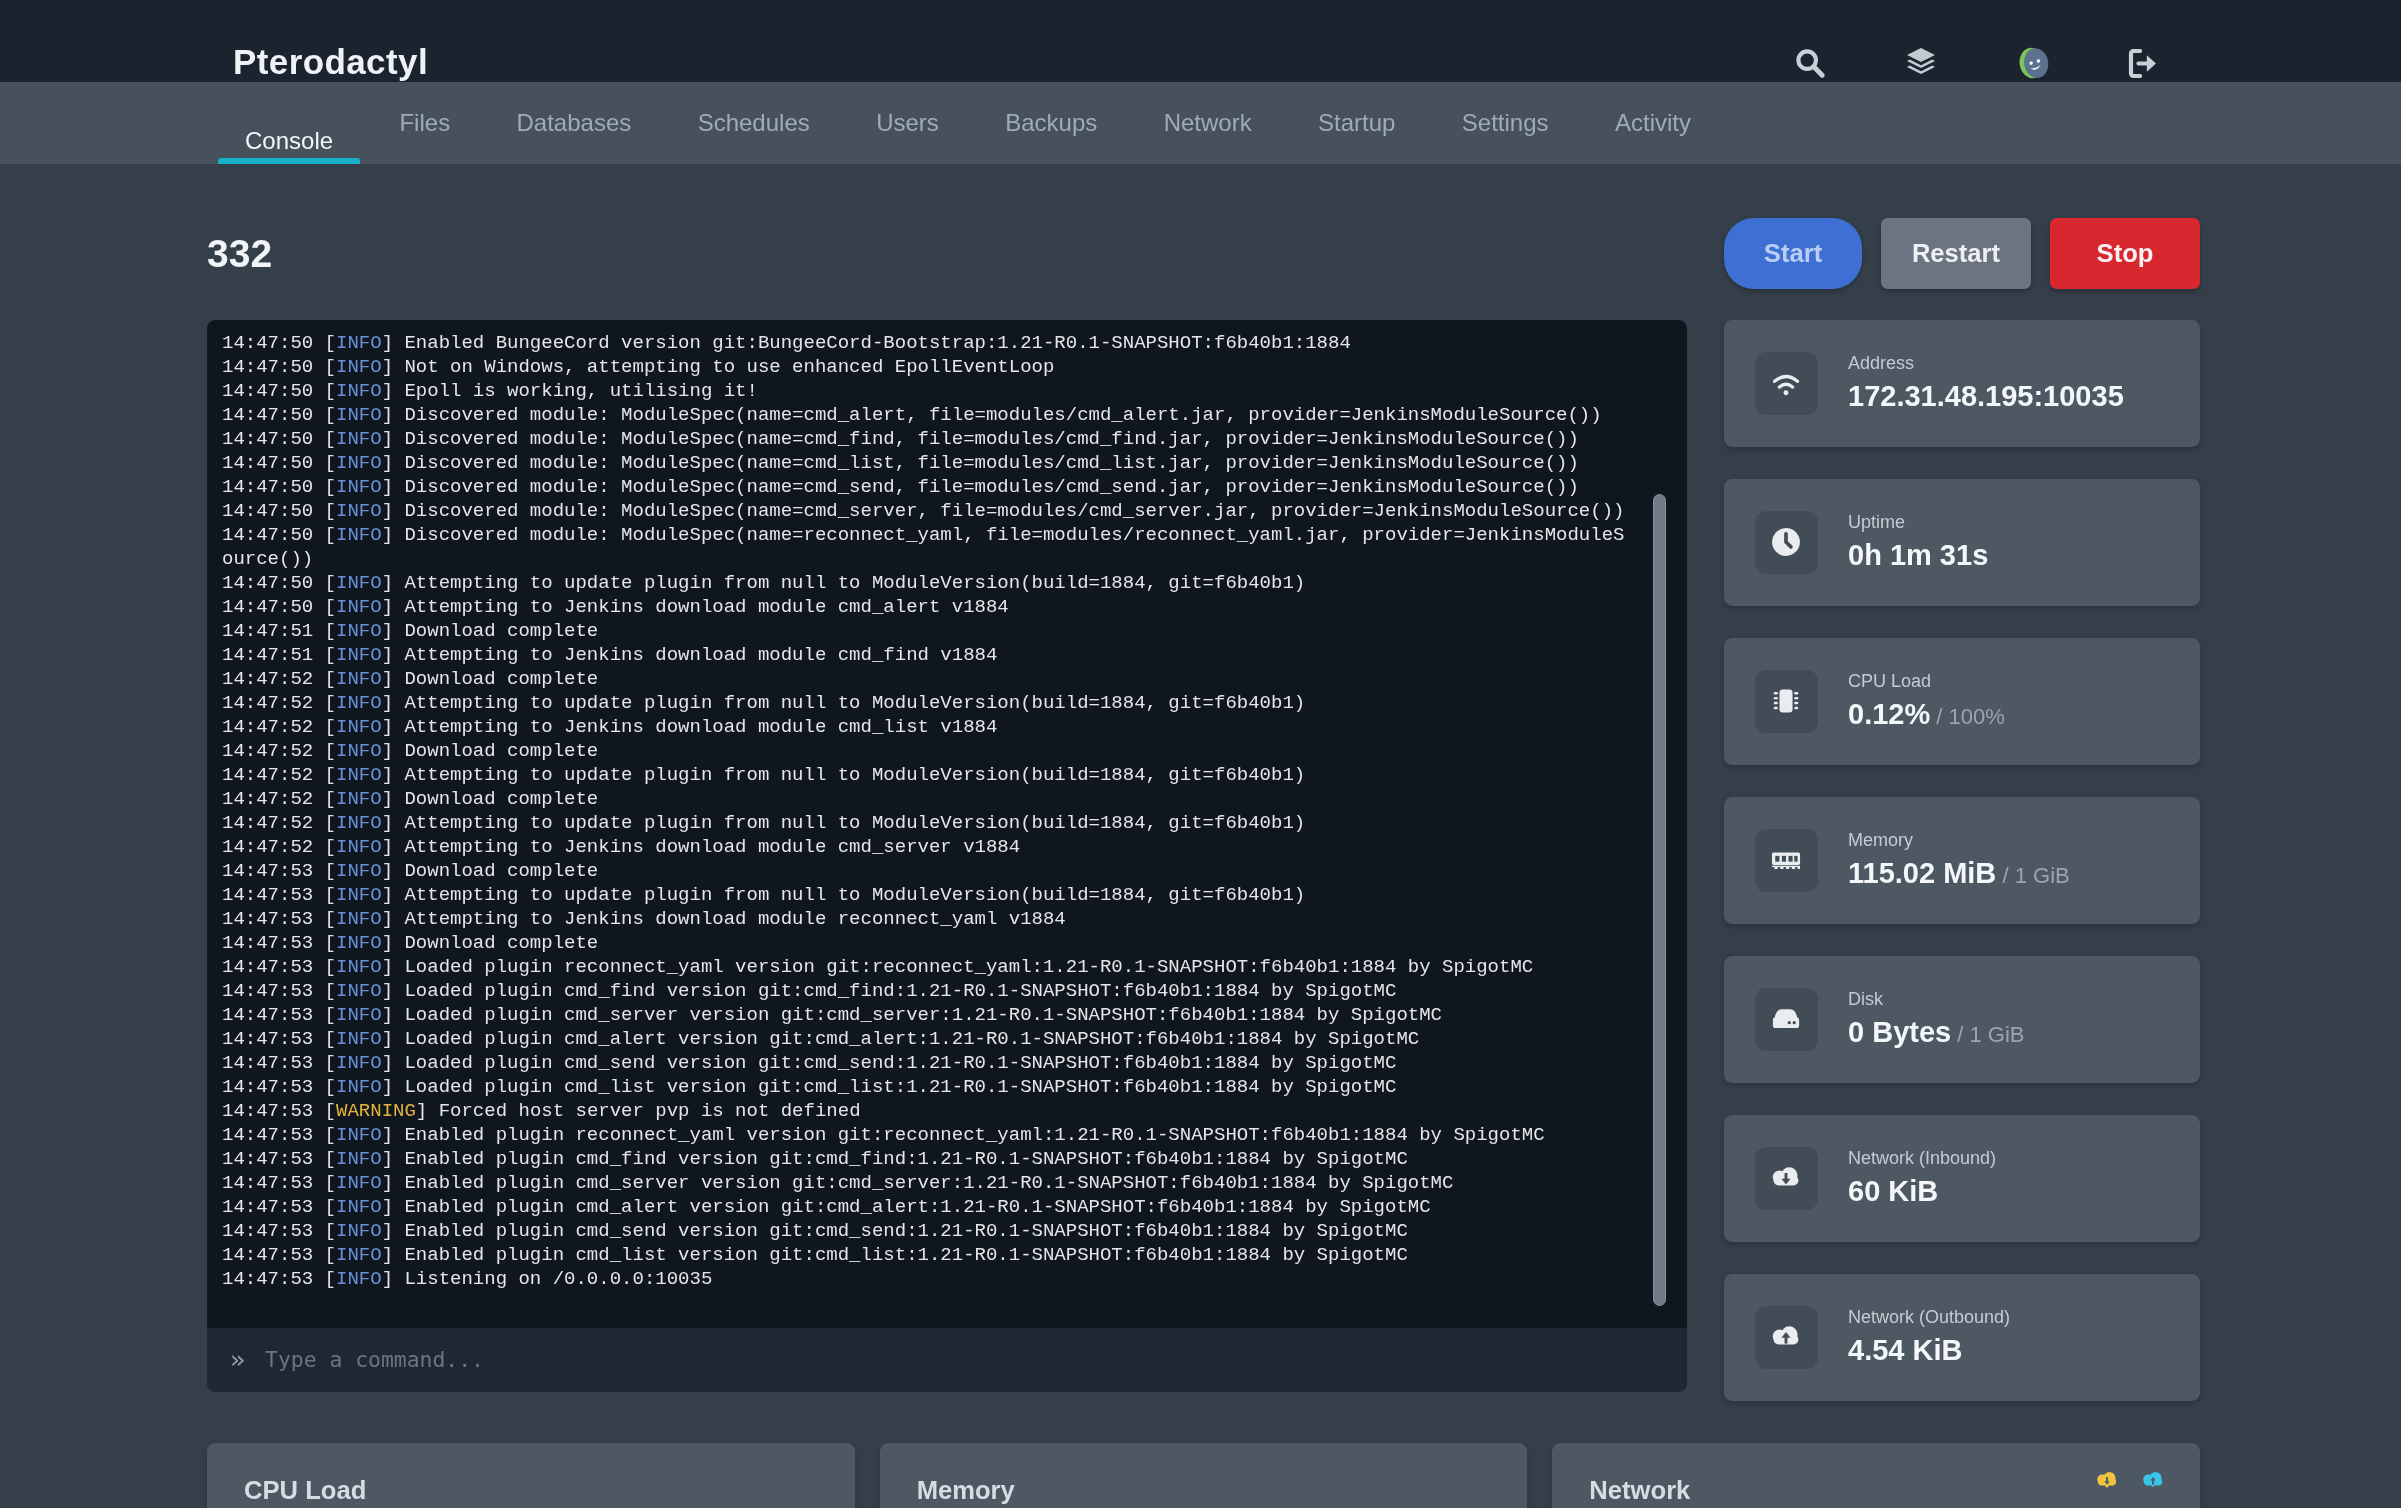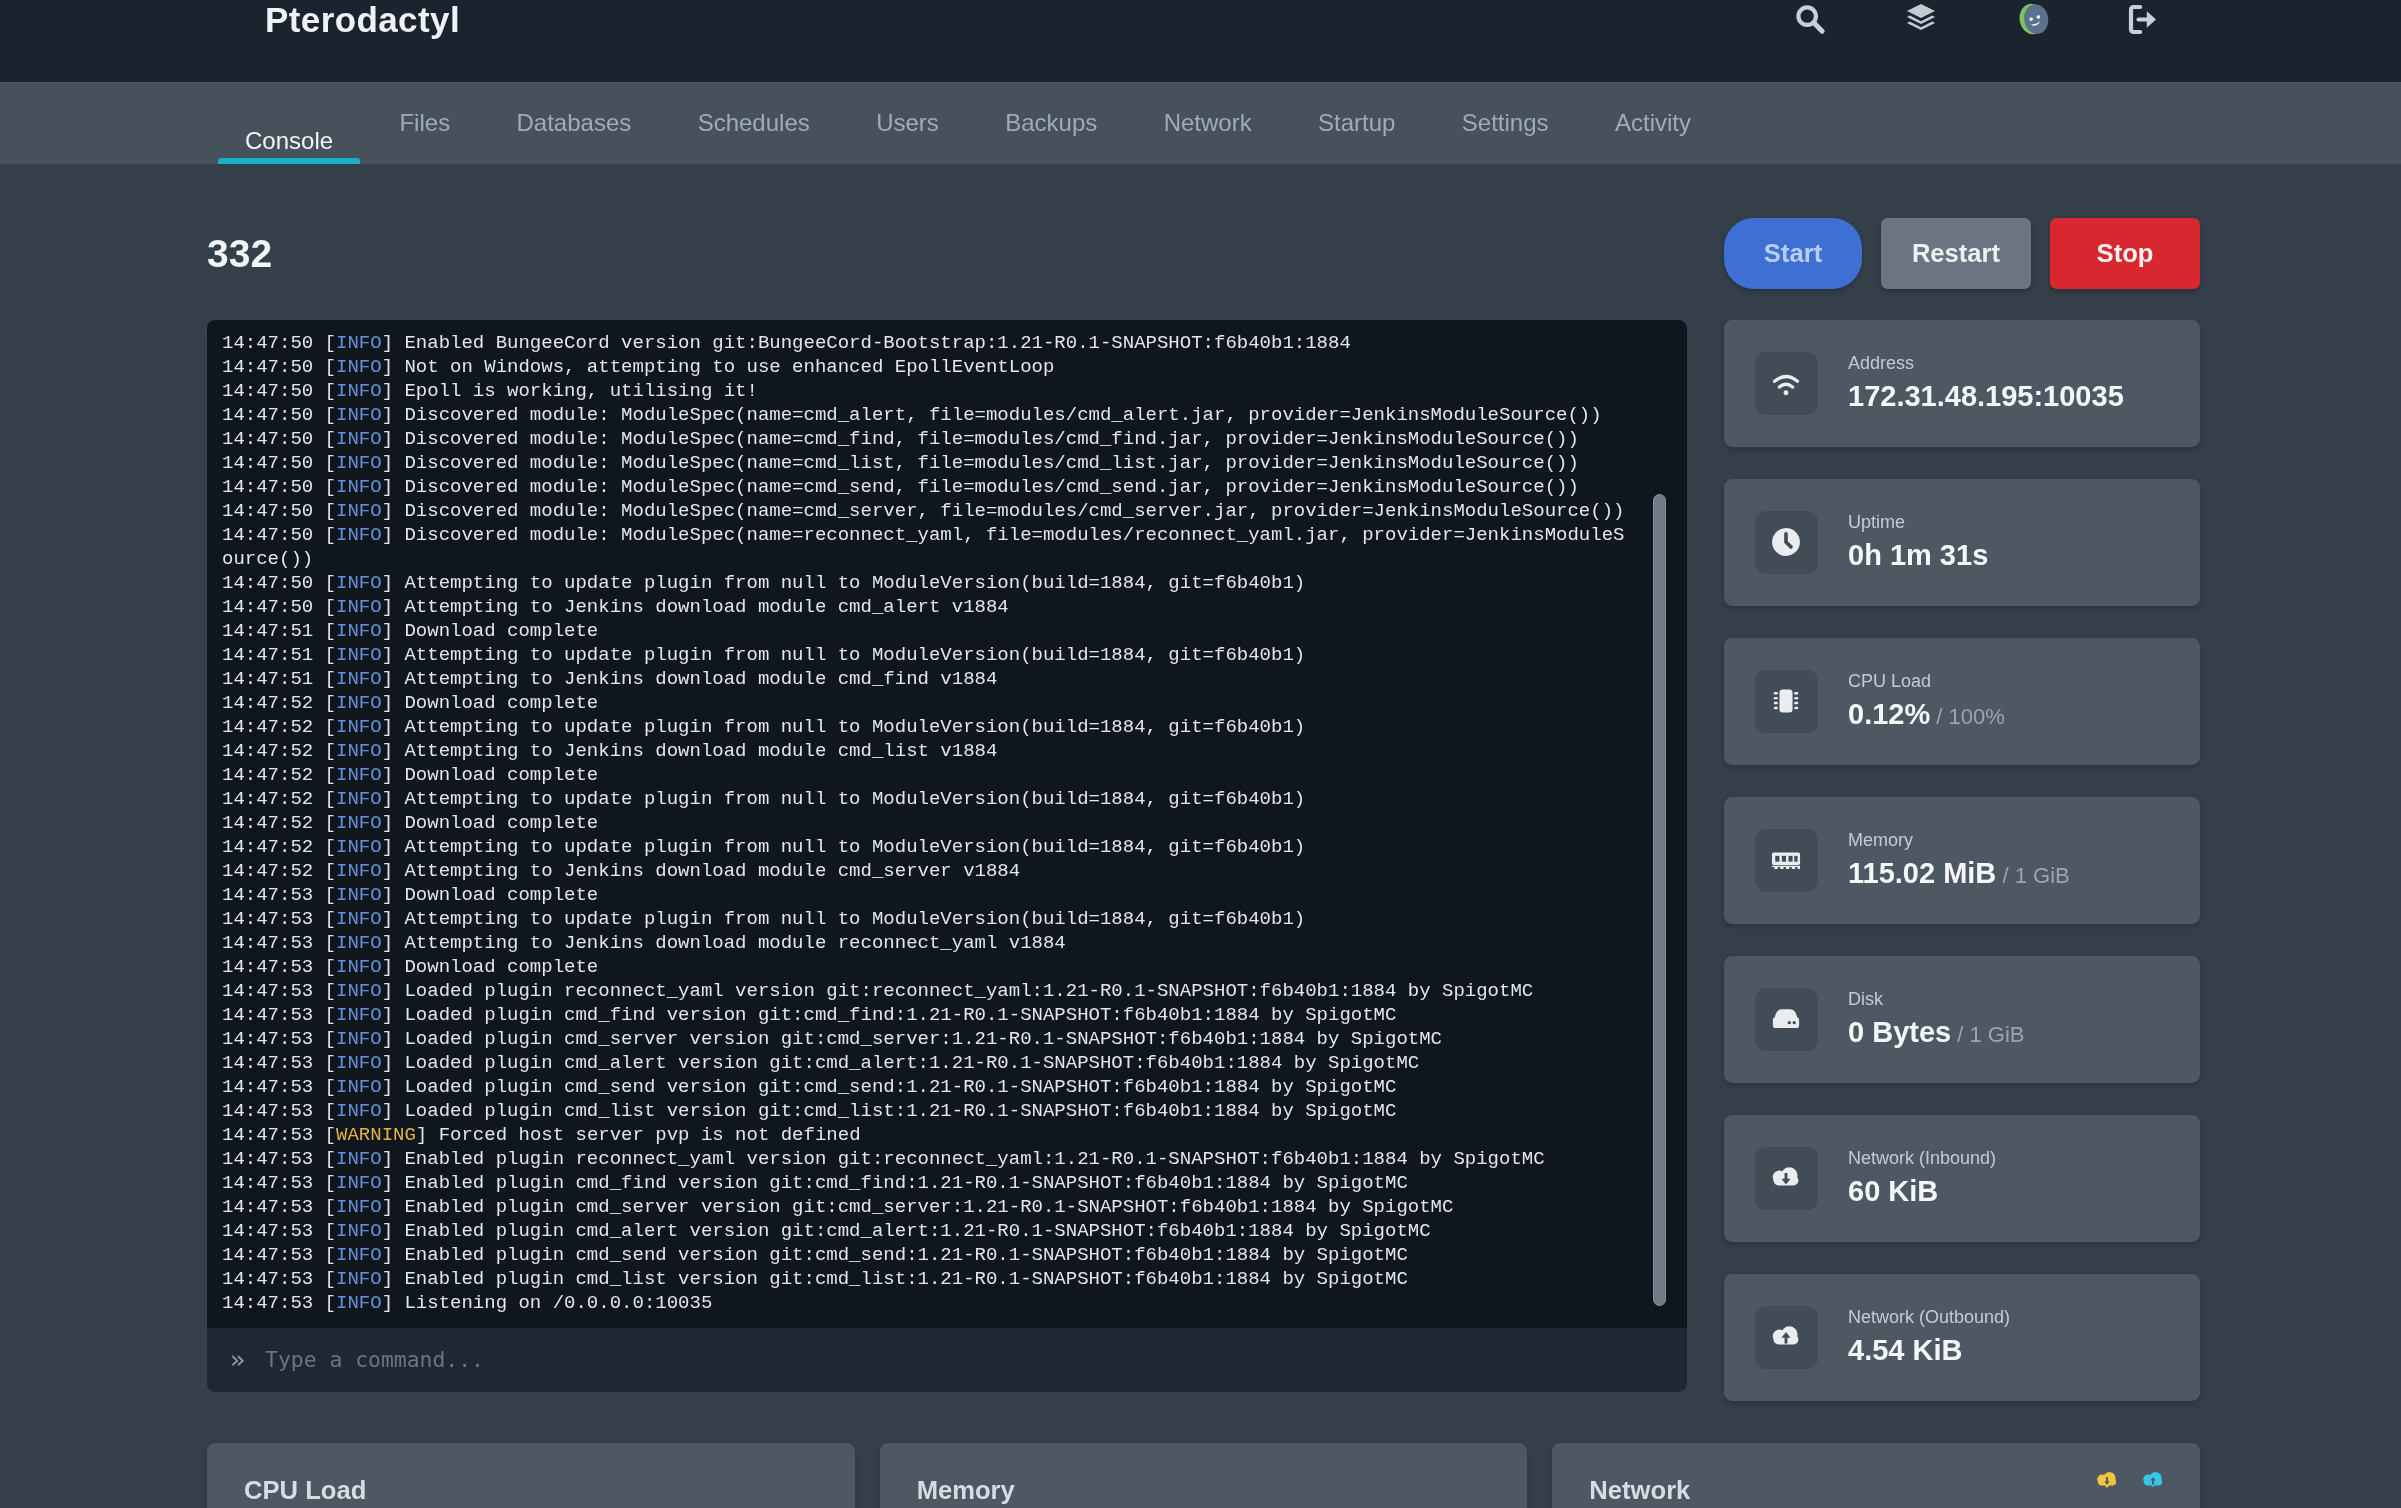--- a/index.html
+++ b/index.html
@@ -1,20 +1,20 @@
 <!DOCTYPE html>
 <html style="font-size:13px"><head>
 <meta charset="utf-8">
 <style>
   * { margin:0; padding:0; box-sizing:border-box; }
   html,body { width:2401px; height:1509px; overflow:hidden; }
   body { font-family:"Liberation Sans", sans-serif; background:#353f4a; }
 
   
-  .header { height:82px; background:#1b242e; display:flex; align-items:flex-start;padding-left:32px; }
+  .header { height:82px; background:#1b242e; display:flex; align-items:flex-end; }
   .logo { margin-left:233px; font-size:35px; font-weight:600; color:#eef2f6; letter-spacing:0.4px; }
   .header-icons { margin-left:auto; margin-right:239px; display:flex; align-items:center; gap:73px; }
   .hicon { width:38px; height:38px; display:flex; align-items:center; justify-content:center; cursor:pointer; }
 
   
   .tabbar { height:82px; background:#46515c; display:flex; padding-left:218px; gap:12.4px; }
   .tab { padding:0 27px; display:flex; align-items:center; position:relative; font-size:24px; font-weight:500; color:#9fabb6; cursor:pointer; }
   .tab.active { color:#f2f6f9;margin-top:36px; }
   .tab.active::after { content:""; position:absolute; left:0; right:0; bottom:0; height:5.8px; background:#1ab0c6; border-radius:3.3px 3.3px 0 0; }
 
@@ -181,21 +181,20 @@
             <div class="line"><span class="pre">14:47:50 [</span><span class="lvl info">INFO</span><span class="post">] Discovered module: ModuleSpec(name=reconnect_yaml, file=modules/reconnect_yaml.jar, provider=JenkinsModuleS</span></div>
 
             <div class="line"><span class="pre"></span><span class="lvl"></span><span class="post">ource())</span></div>
 
             <div class="line"><span class="pre">14:47:50 [</span><span class="lvl info">INFO</span><span class="post">] Attempting to update plugin from null to ModuleVersion(build=1884, git=f6b40b1)</span></div>
 
             <div class="line"><span class="pre">14:47:50 [</span><span class="lvl info">INFO</span><span class="post">] Attempting to Jenkins download module cmd_alert v1884</span></div>
 
             <div class="line"><span class="pre">14:47:51 [</span><span class="lvl info">INFO</span><span class="post">] Download complete</span></div>
 
-            <div class="line"><span class="pre">14:47:51 [</span><span class="lvl info">INFO</span><span class="post">] Attempting to update plugin from null to ModuleVersion(build=1884, git=f6b40b1)</span></div>
 
             <div class="line"><span class="pre">14:47:51 [</span><span class="lvl info">INFO</span><span class="post">] Attempting to Jenkins download module cmd_find v1884</span></div>
 
             <div class="line"><span class="pre">14:47:52 [</span><span class="lvl info">INFO</span><span class="post">] Download complete</span></div>
 
             <div class="line"><span class="pre">14:47:52 [</span><span class="lvl info">INFO</span><span class="post">] Attempting to update plugin from null to ModuleVersion(build=1884, git=f6b40b1)</span></div>
 
             <div class="line"><span class="pre">14:47:52 [</span><span class="lvl info">INFO</span><span class="post">] Attempting to Jenkins download module cmd_list v1884</span></div>
 
             <div class="line"><span class="pre">14:47:52 [</span><span class="lvl info">INFO</span><span class="post">] Download complete</span></div>

